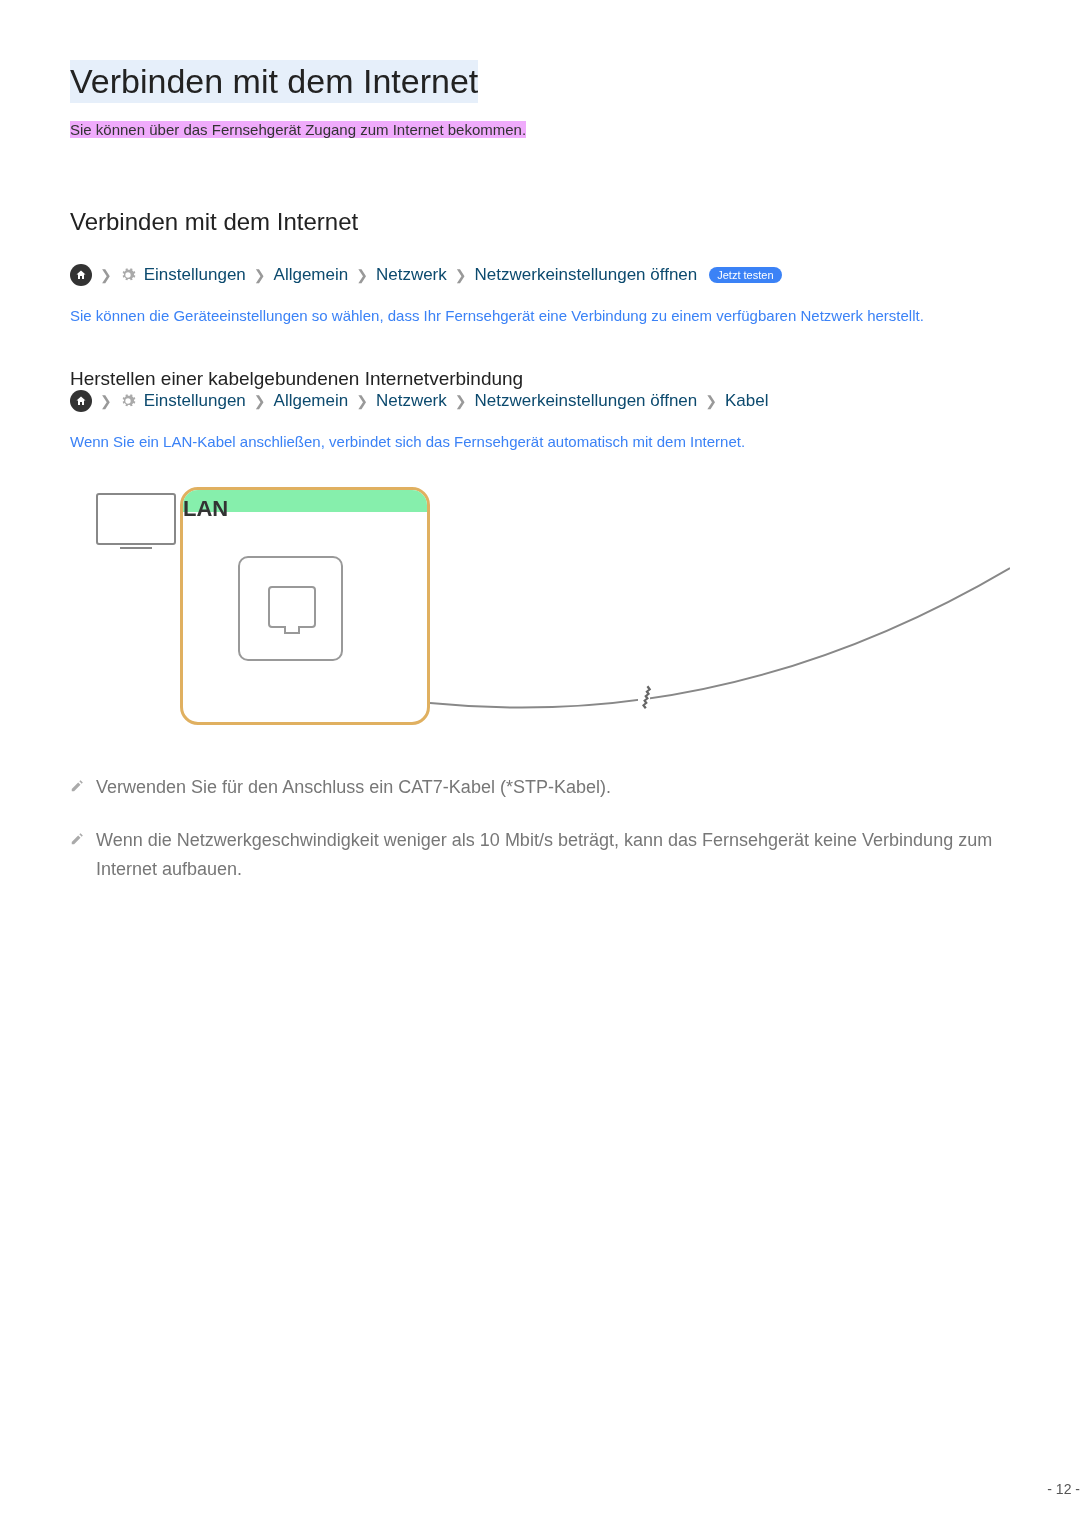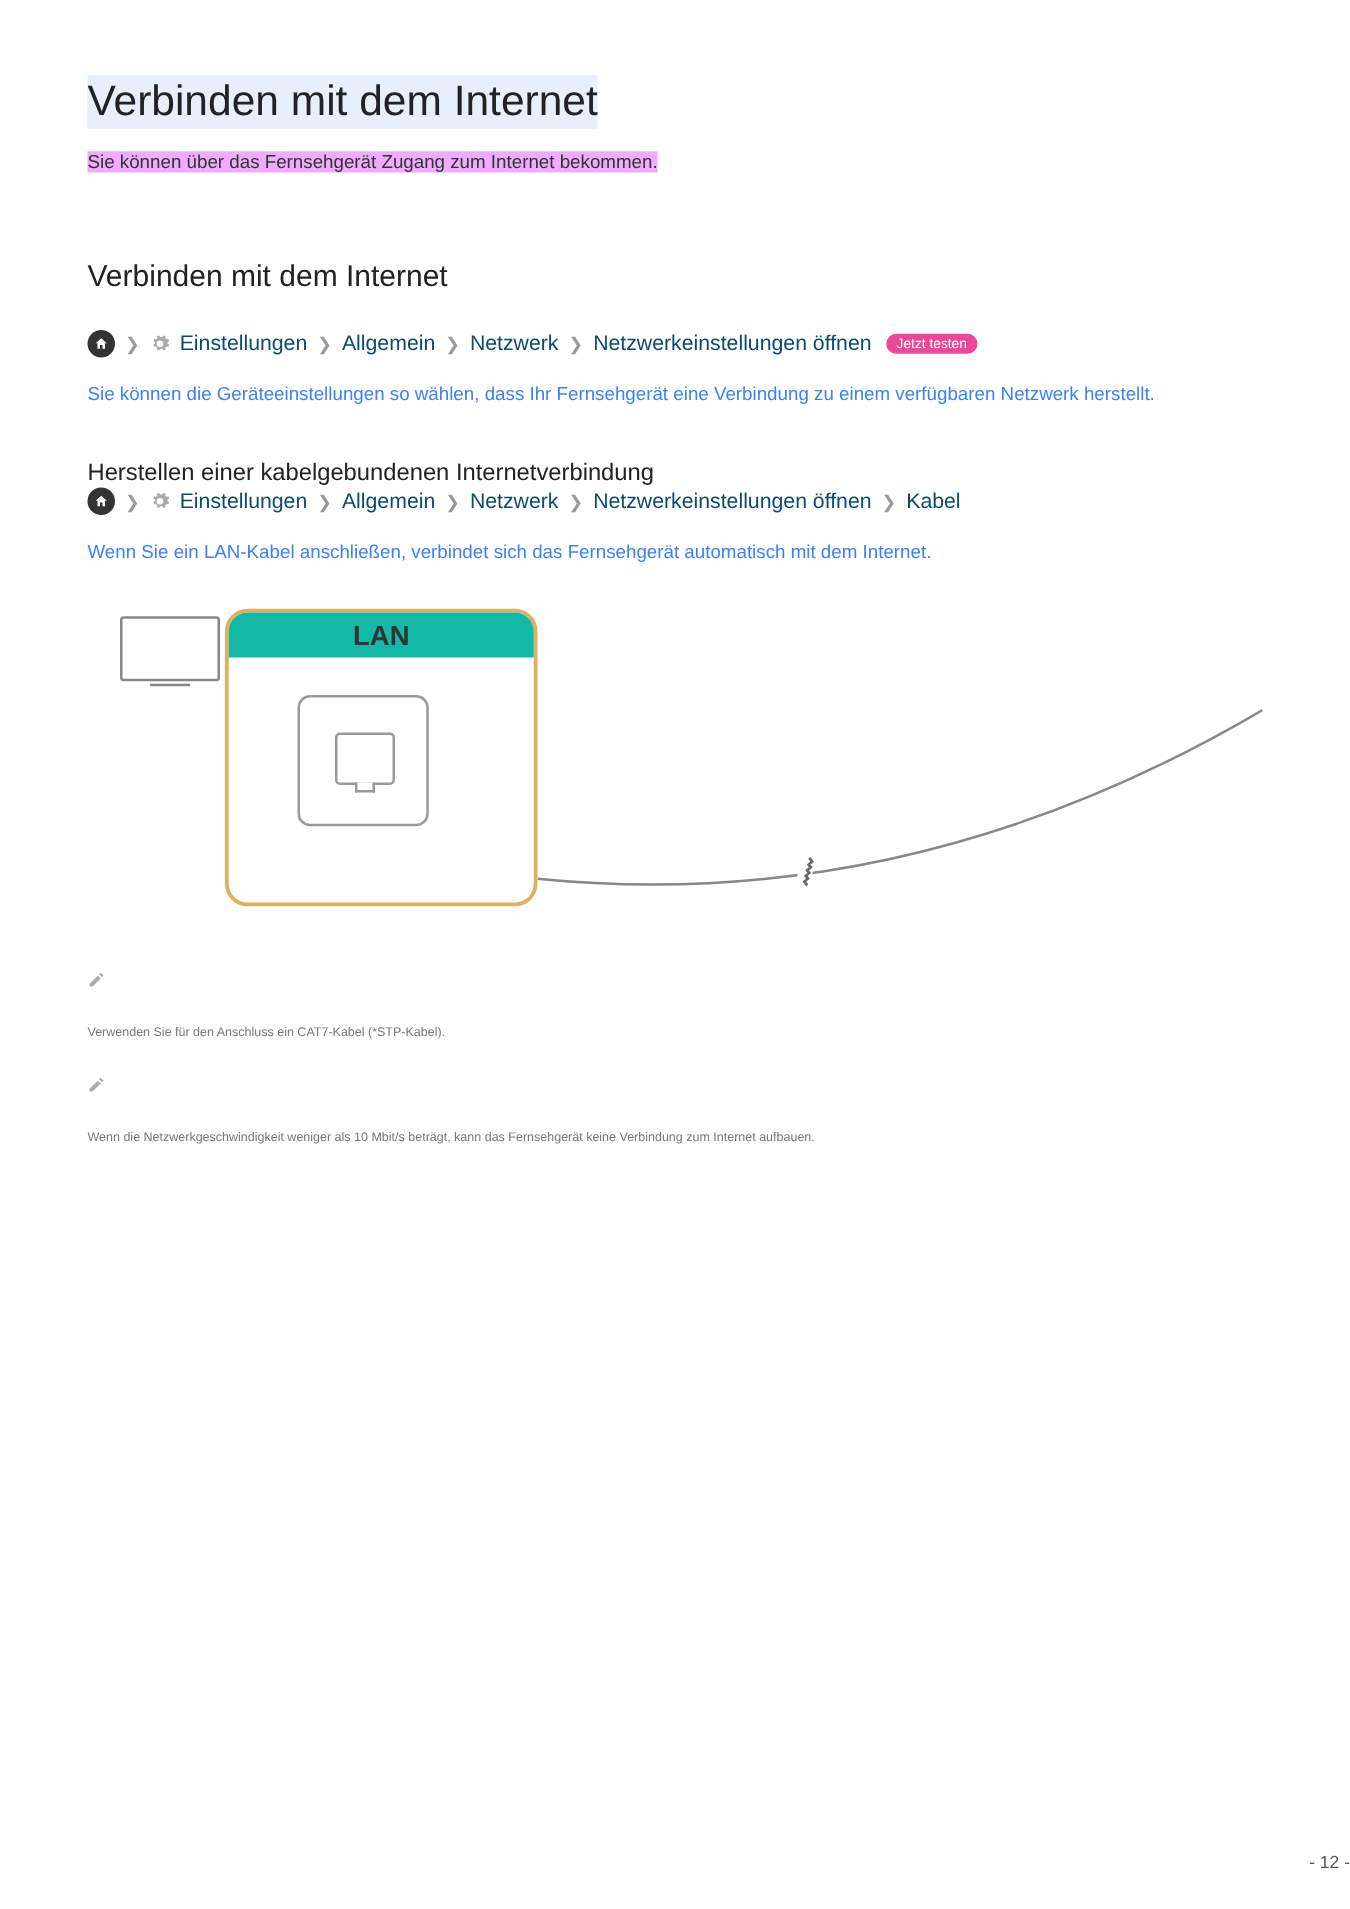--- a/index.html
+++ b/index.html
@@ -51,21 +51,21 @@
     background: #333;
     border-radius: 50%;
   }
   .home-icon svg { width: 12px; height: 12px; }
   .gear-icon { display: inline-flex; align-items: center; }
   .gear-icon svg { width: 16px; height: 16px; }
   .chev { color: #999; font-size: 14px; }
   .crumb-link { color: #0c4a6e; }
   .badge {
     display: inline-block;
-    background: #ec4899;
+    background: #3b82f6;
     color: #fff;
     font-size: 11px;
     padding: 2px 8px;
     border-radius: 10px;
     margin-left: 4px;
   }
   .body-text {
     font-size: 15px;
     color: #3b82f6;
     line-height: 1.6;
@@ -109,25 +109,24 @@
     width: 250px;
     height: 238px;
     border: 3px solid #e0b060;
     border-radius: 18px;
     background: #fff;
     z-index: 1;
   }
   .lan-label {
     position: absolute;
     left: 0; right: 0; top: 0;
-    height: 36px;
-    background: #14b8a6;
+    height: 22px;
+    background: #86efac;
     border-top-left-radius: 15px;
     border-top-right-radius: 15px;
-    text-align: center;
     line-height: 38px;
     font-size: 22px;
     font-weight: 600;
     color: #333;
   }
   .port-box {
     position: absolute;
     left: 55px;
     top: 66px;
     width: 105px;
@@ -204,26 +203,25 @@
     left: 568px; top: 200px;
     font-size: 28px;
     color: #666;
     font-weight: bold;
     font-style: italic;
     background: #fff;
     padding: 0 3px;
   }
   .note {
     display: flex;
-    gap: 20px;
+    gap: 6px;
     margin-bottom: 22px;
-    font-size: 10px;
+    font-size: 18px;
     color: #777;
     line-height: 1.6;
-    flex-direction: column;
   }
   .note-icon {
     flex-shrink: 0;
     width: 20px;
     padding-top: 2px;
   }
   .note-icon svg { width: 14px; height: 18px; }
   .note-text { flex: 1; }
   .note-sub { margin-top: 4px; }
   .page-num {

